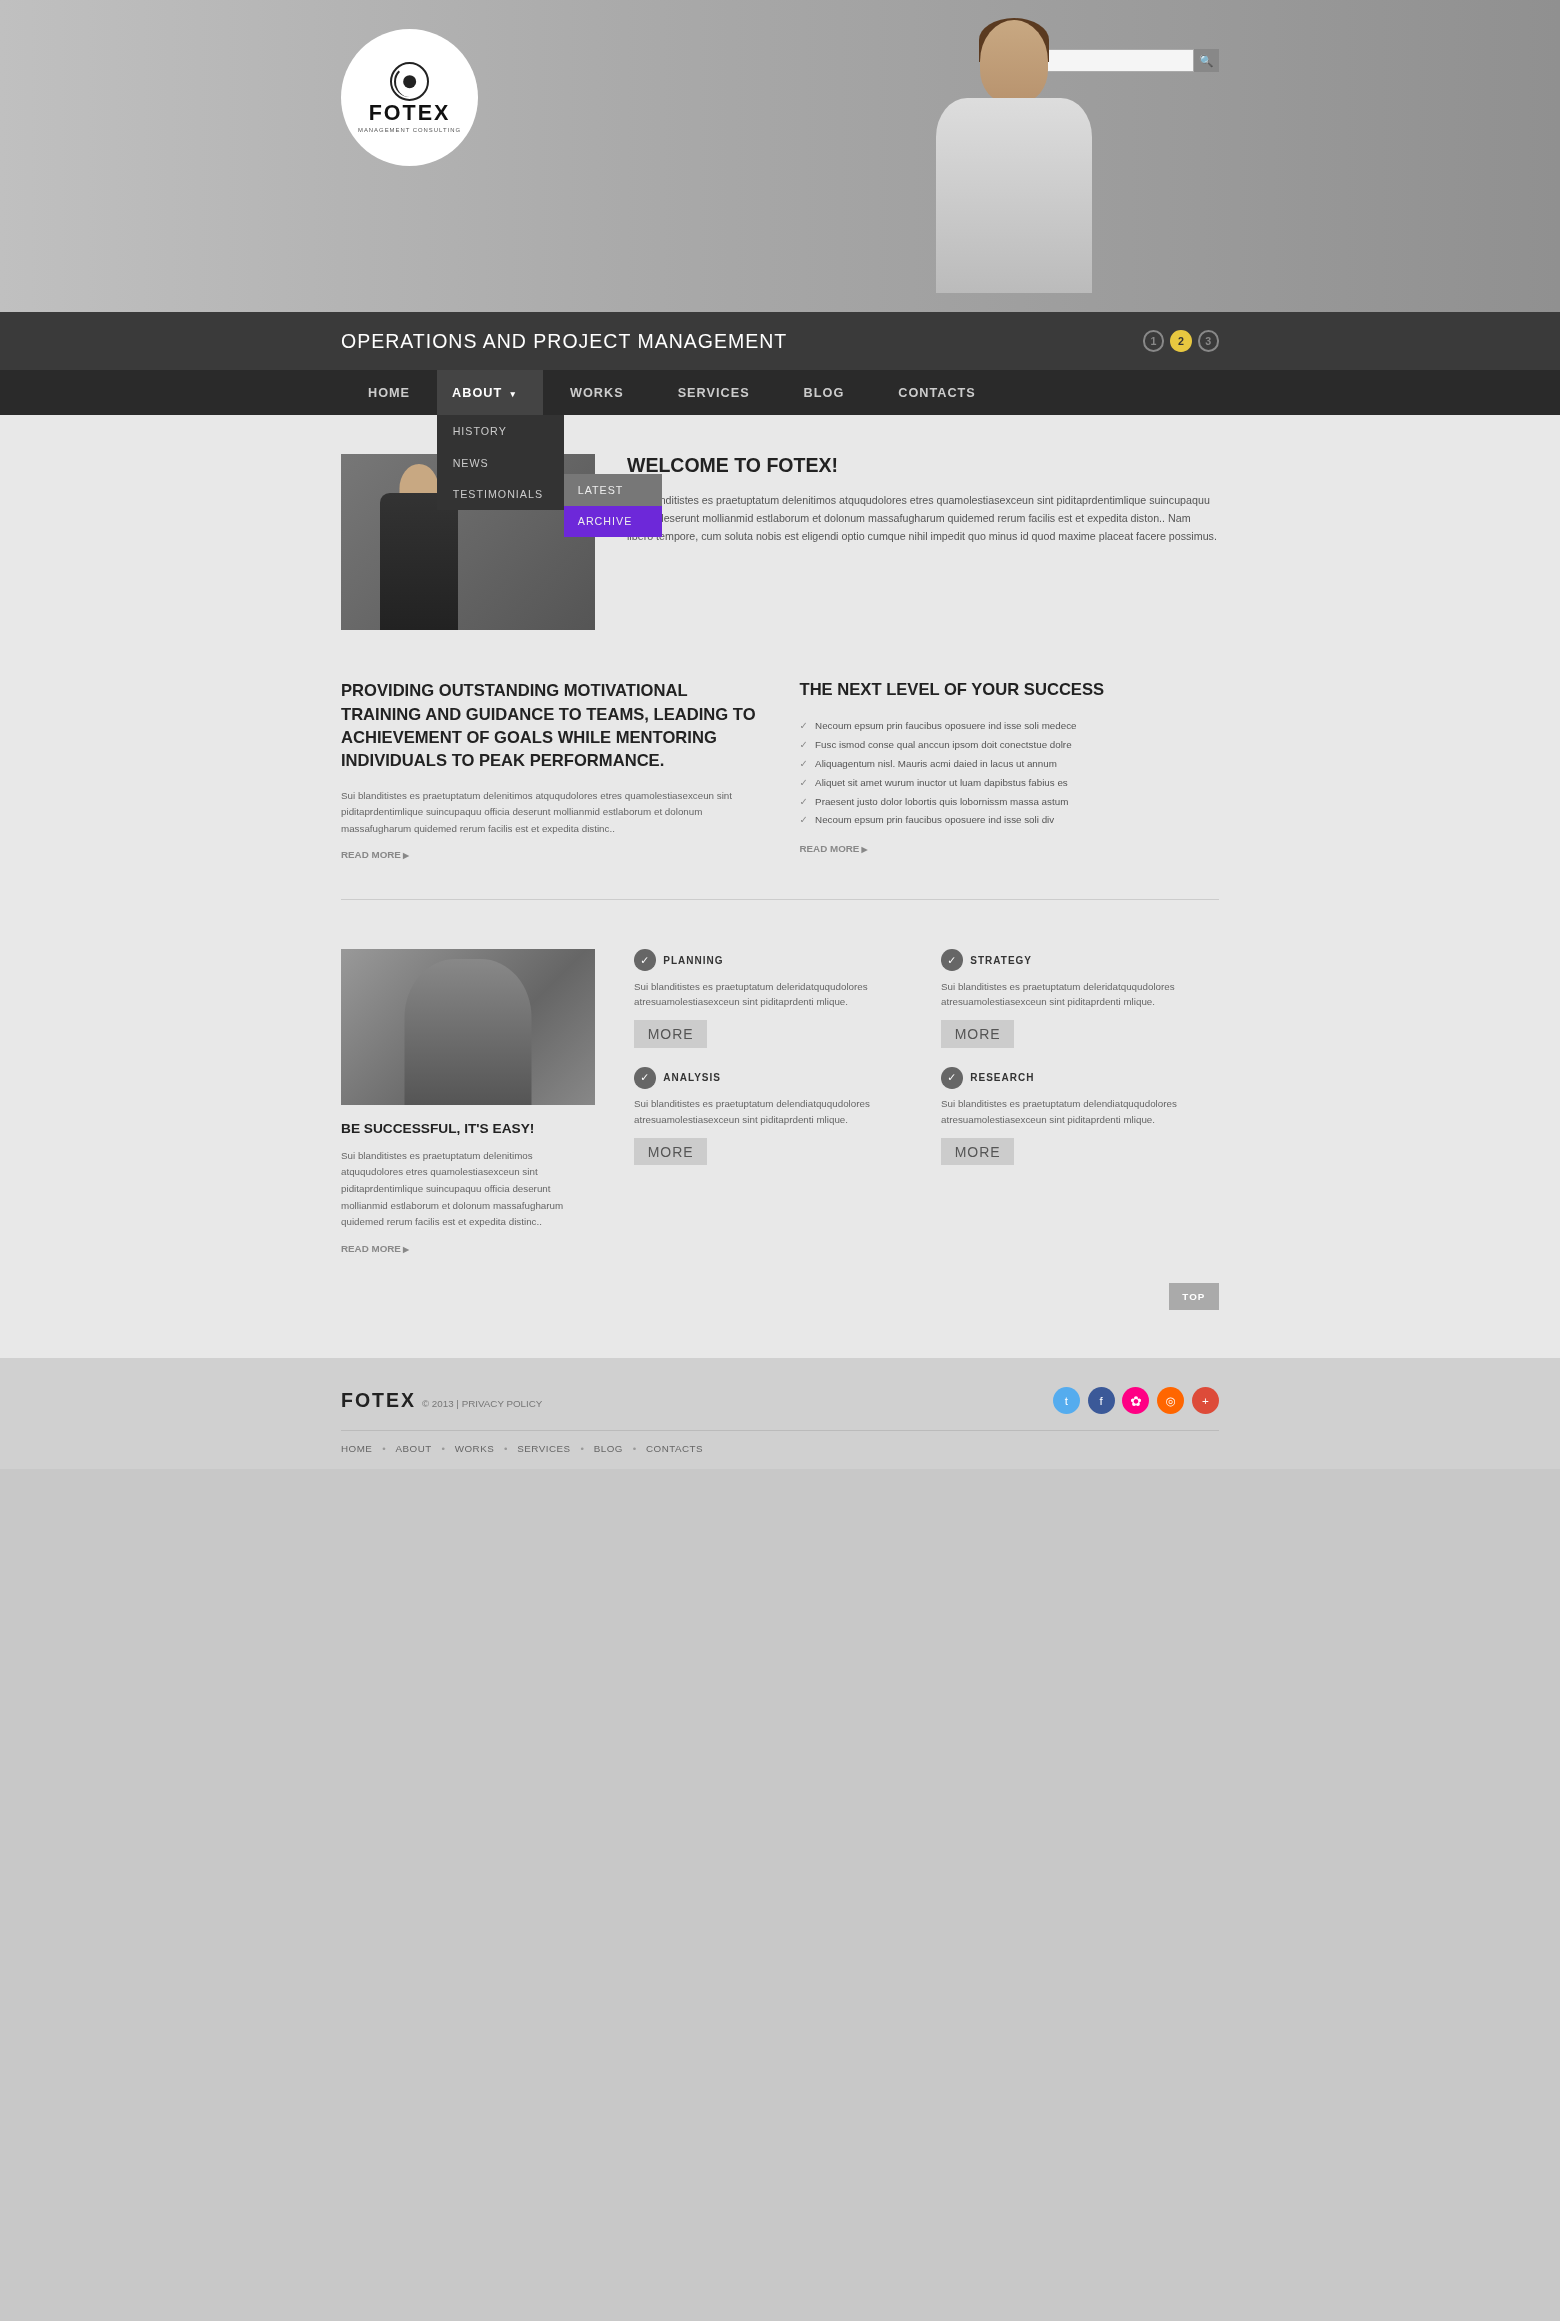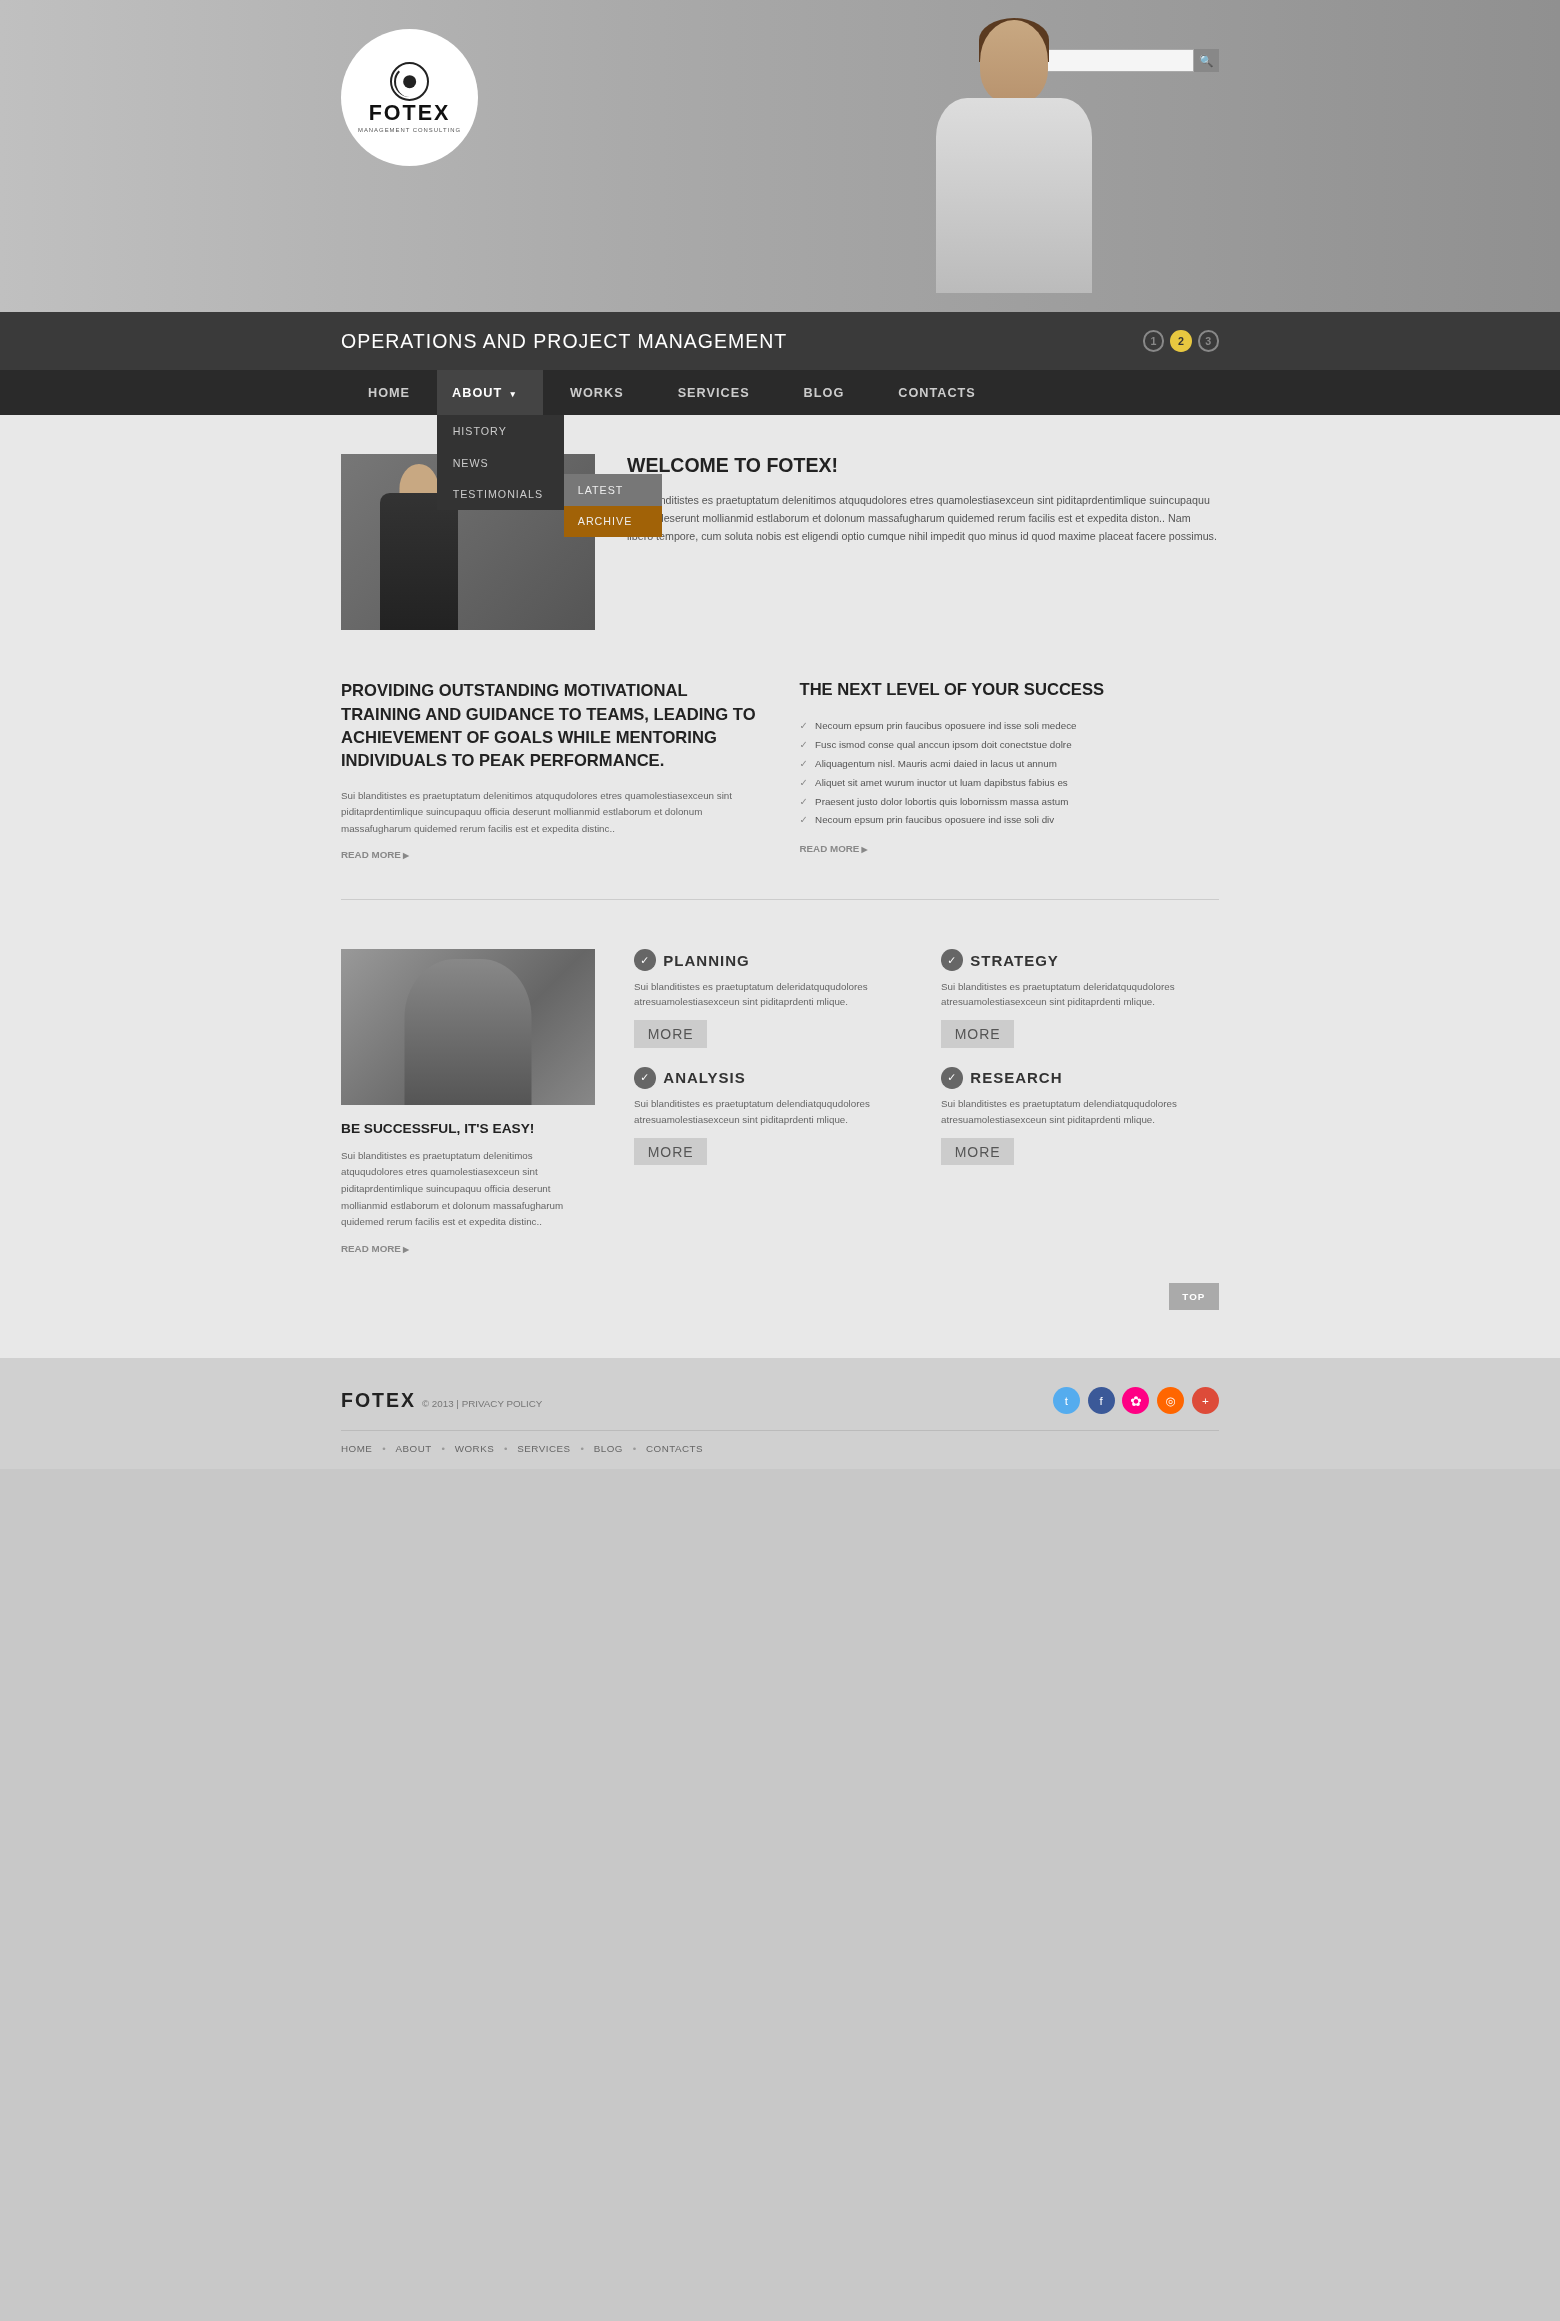--- a/index.html
+++ b/index.html
@@ -185,21 +185,21 @@
       color: #ccc;
       font-size: 10.7px;
       letter-spacing: 1px;
       cursor: pointer;
       text-transform: uppercase;
     }
     .dropdown-submenu {
       position: absolute;
       left: 127px;
       top: 27px;
-      background: #a16207;
+      background: #6d28d9;
       min-width: 98px;
     }
     .dropdown-submenu-item {
       padding: 9.8px 13.7px;
       color: #eee;
       font-size: 10.7px;
       letter-spacing: 1px;
       cursor: pointer;
       text-transform: uppercase;
     }
@@ -351,21 +351,21 @@
       height: 21.5px;
       background: #666;
       border-radius: 50%;
       display: flex;
       align-items: center;
       justify-content: center;
       color: white;
       font-size: 10.7px;
     }
     .service-title {
-      font-size: 15px;
+      font-size: 10px;
       font-weight: bold;
       color: #333;
       letter-spacing: 1px;
       text-transform: uppercase;
     }
     .service-body {
       font-size: 9.8px;
       color: #666;
       line-height: 1.6;
       margin-bottom: 9.8px;

